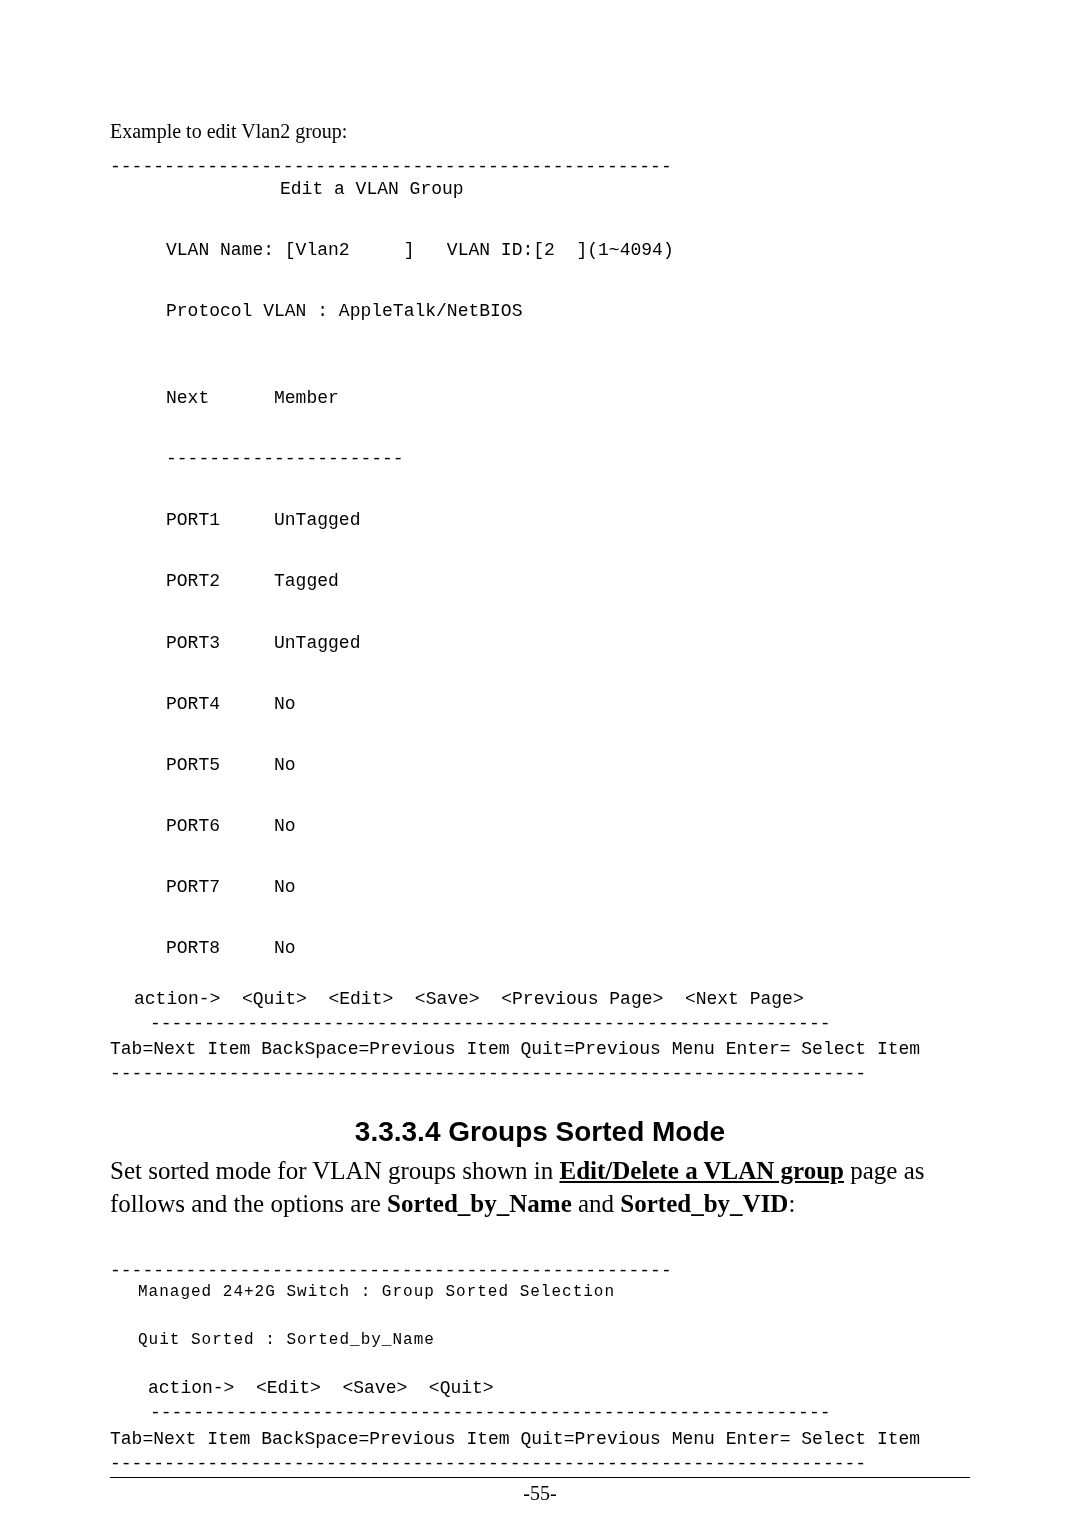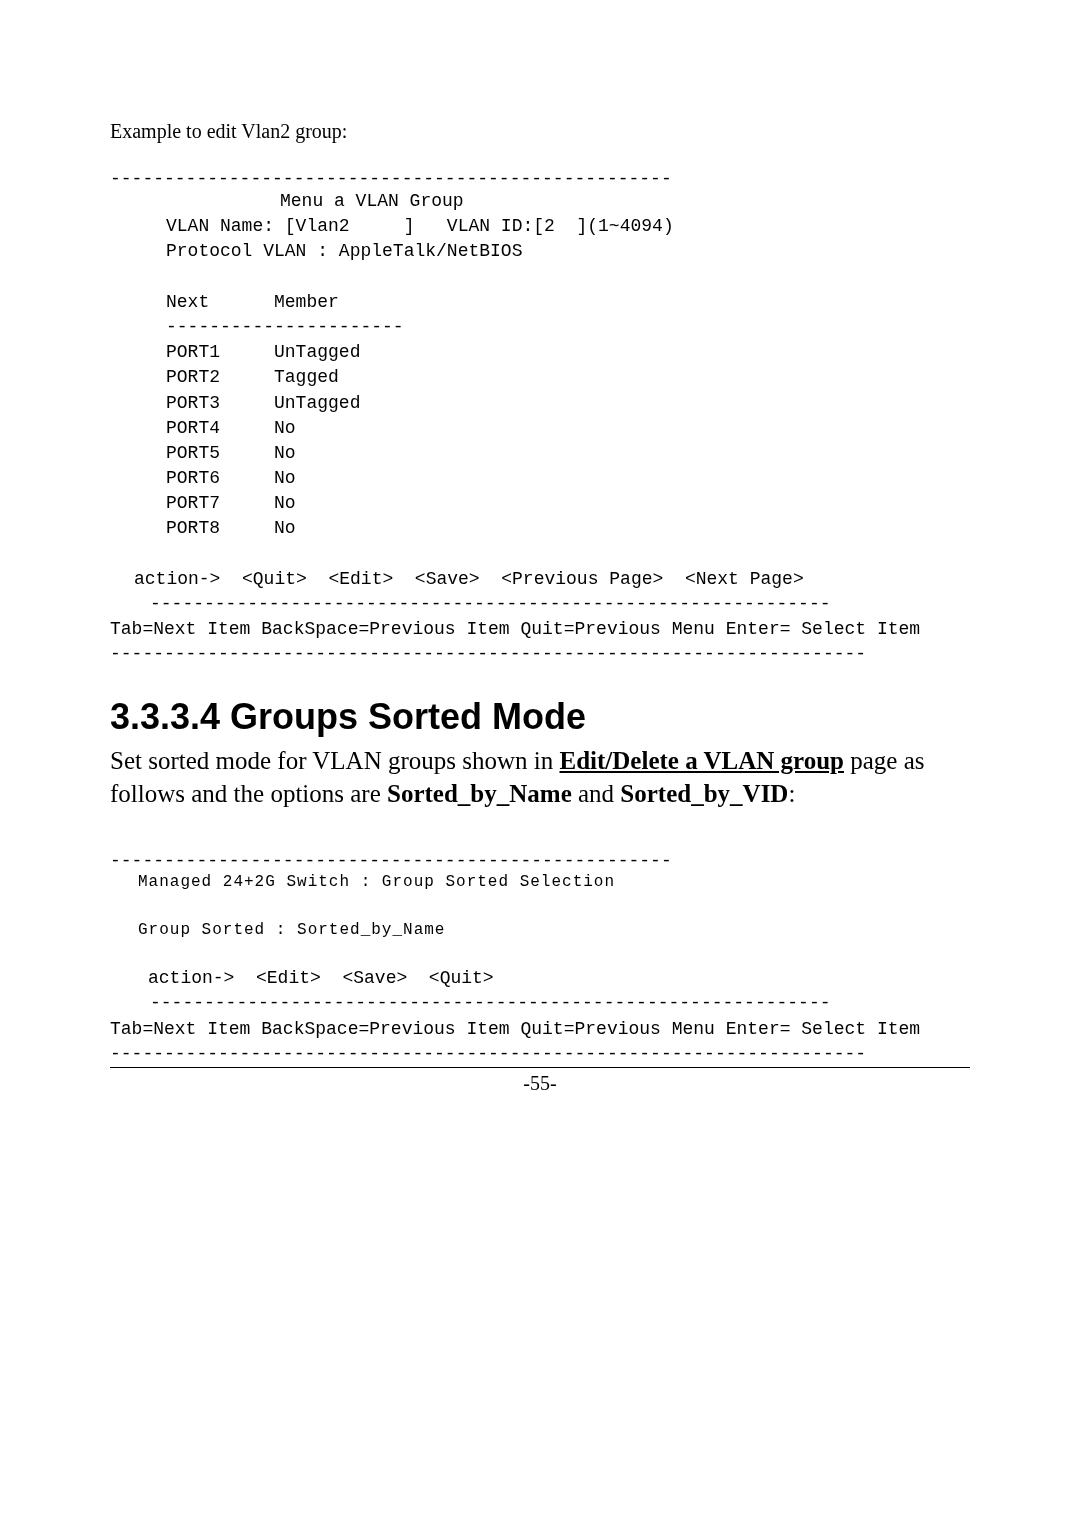--- a/index.html
+++ b/index.html
@@ -6,76 +6,77 @@
     font-family: Georgia, 'Times New Roman', serif;
     font-size: 20px;
     color: #000;
     background: #fff;
     margin: 0;
     padding: 120px 110px 50px 110px;
     width: 1080px;
     box-sizing: border-box;
   }
   .intro {
-    margin-bottom: 26px;
+    margin-bottom: 14px;
   }
   .mono {
     font-family: 'Courier New', Courier, monospace;
     font-size: 18px;
     white-space: pre;
     line-height: 1.4;
   }
   .hr-dashes {
     font-family: 'Courier New', Courier, monospace;
     font-size: 18px;
     letter-spacing: 0;
     white-space: pre;
     overflow: hidden;
   }
   .heading {
     font-family: Arial, Helvetica, sans-serif;
     font-weight: bold;
-    font-size: 36px;
+    font-size: 28px;
     margin-top: 28px;
     margin-bottom: 6px;
+    text-align: center;
   }
   .body-text {
     font-family: Georgia, 'Times New Roman', serif;
     font-size: 25px;
     line-height: 1.35;
   }
   .ul-bold {
     font-weight: bold;
     text-decoration: underline;
   }
   .bold {
     font-weight: bold;
   }
   .footer {
     border-top: 1.5px solid #000;
     text-align: center;
     padding-top: 4px;
     font-size: 20px;
   }
-  .block1-indent1 { padding-left: 56px; }
+  .block1-indent1 { padding-left: 56px; margin-top: 36px; }
   .block1-title { padding-left: 170px; }
   .block1-action { padding-left: 24px; }
   .block1-footer-dash { padding-left: 40px; }
   .block2-indent1 { padding-left: 28px; }
   .block2-mono { font-size: 16px; letter-spacing: 1px; }
   .block2-action { padding-left: 38px; font-size: 18px; letter-spacing: 0; }
 </style>
 </head>
 <body>
 
 <div class="intro">Example to edit Vlan2 group:</div>
 
 <div class="hr-dashes">----------------------------------------------------</div>
 
-<div class="mono block1-title">Menu a VLAN Group</div>
+<div class="mono block1-title">Edit a VLAN Group</div>
 <div class="mono block1-indent1">VLAN Name: [Vlan2     ]   VLAN ID:[2  ](1~4094)</div>
 <div class="mono block1-indent1">Protocol VLAN : AppleTalk/NetBIOS</div>
 <div class="mono">&nbsp;</div>
 <div class="mono block1-indent1">Next      Member</div>
 <div class="mono block1-indent1">----------------------</div>
 
 <div class="mono block1-indent1">PORT1     UnTagged</div>
 <div class="mono block1-indent1">PORT2     Tagged</div>
 <div class="mono block1-indent1">PORT3     UnTagged</div>
 <div class="mono block1-indent1">PORT4     No</div>
@@ -94,20 +95,20 @@
 
 <div class="body-text">
   <span>Set sorted mode for VLAN groups shown in </span><span class="ul-bold">Edit/Delete a VLAN group</span><span> page as follows and the options are </span><span class="bold">Sorted_by_Name</span><span> and </span><span class="bold">Sorted_by_VID</span><span>:</span>
 </div>
 
 <div style="height:40px"></div>
 
 <div class="hr-dashes">----------------------------------------------------</div>
 <div class="mono block2-mono block2-indent1">Managed 24+2G Switch : Group Sorted Selection</div>
 <div class="mono">&nbsp;</div>
-<div class="mono block2-mono block2-indent1">Group Sorted : Sorted_by_Name</div>
+<div class="mono block2-mono block2-indent1">Quit Sorted : Sorted_by_Name</div>
 <div class="mono">&nbsp;</div>
 <div class="mono block2-action">action-&gt;  &lt;Edit&gt;  &lt;Save&gt;  &lt;Quit&gt;</div>
 <div class="mono block1-footer-dash">---------------------------------------------------------------</div>
 <div class="mono">Tab=Next Item BackSpace=Previous Item Quit=Previous Menu Enter= Select Item</div>
 <div class="mono">----------------------------------------------------------------------</div>
 
 <div class="footer">-55-</div>
 
 </body></html>

